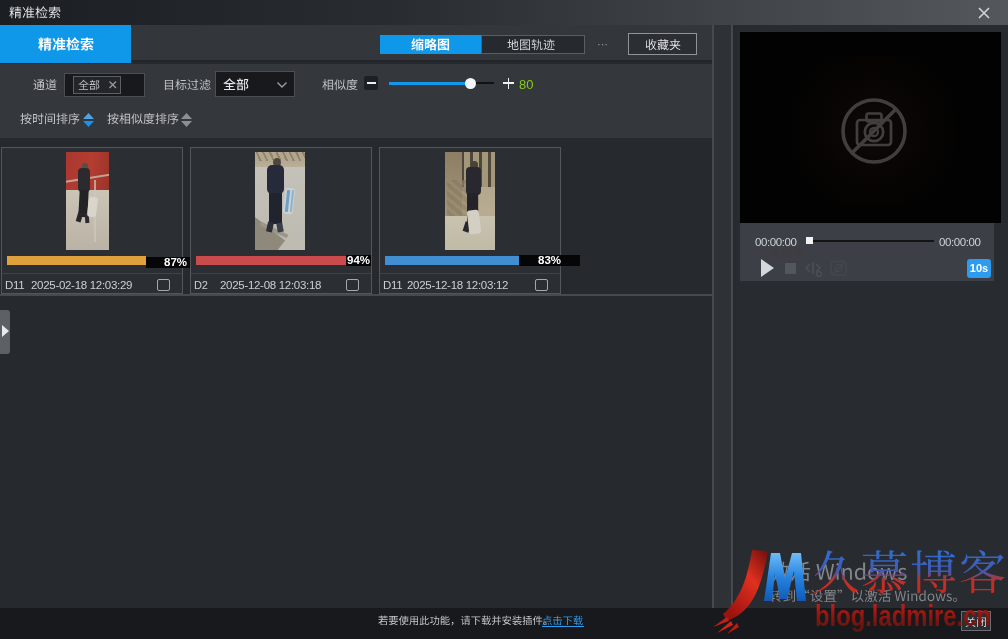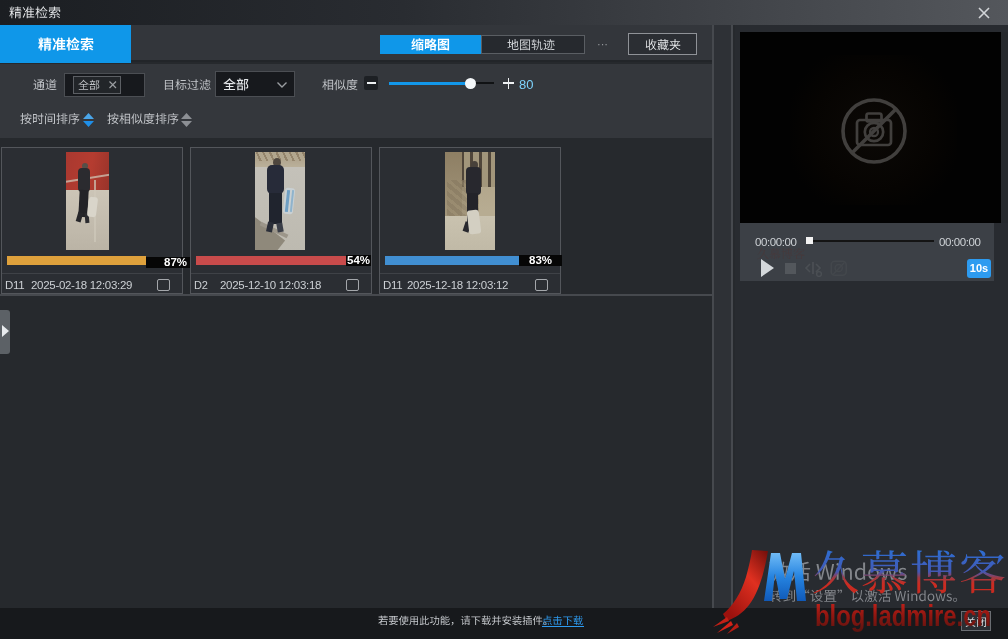--- a/index.html
+++ b/index.html
@@ -57,21 +57,21 @@
 <svg style="position:absolute;left:322px;top:75.8px;overflow:visible" width="38" height="18" viewBox="0 0 38 18">
     <path transform="translate(0,13.2)" d="M6.1 -6.5H10.7V-5.7H6.1ZM6.1 -3.6H10.7V-2.8H6.1ZM6.1 -0.7H10.7V0.1H6.1ZM5.7 -9.4H11.1V0.8H10.2V-8.5H6.6V0.9H5.7ZM0.6 -7.5H5.2V-6.6H0.6ZM2.6 -10.1H3.4V0.9H2.6ZM2.5 -7.0 3.1 -6.8Q3.0 -6.0 2.7 -5.3Q2.5 -4.5 2.2 -3.7Q1.9 -3.0 1.5 -2.4Q1.2 -1.7 0.8 -1.3Q0.7 -1.5 0.6 -1.7Q0.5 -1.9 0.3 -2.1Q0.7 -2.5 1.0 -3.1Q1.3 -3.6 1.6 -4.3Q1.9 -4.9 2.2 -5.6Q2.4 -6.3 2.5 -7.0ZM3.4 -5.7Q3.5 -5.5 3.8 -5.2Q4.0 -4.9 4.3 -4.6Q4.6 -4.3 4.9 -4.0Q5.1 -3.7 5.2 -3.5L4.7 -2.8Q4.5 -3.0 4.3 -3.4Q4.1 -3.7 3.8 -4.0Q3.5 -4.4 3.3 -4.7Q3.1 -5.0 2.9 -5.2Z M21.0 -3.7 21.8 -4.0Q22.1 -3.3 22.5 -2.6Q22.9 -1.8 23.2 -1.1Q23.5 -0.4 23.6 0.2L22.8 0.6Q22.6 0.0 22.3 -0.7Q22.0 -1.4 21.7 -2.2Q21.4 -3.0 21.0 -3.7ZM17.9 -8.7 18.6 -9.0Q18.9 -8.4 19.3 -7.7Q19.6 -7.0 19.8 -6.4Q20.1 -5.7 20.2 -5.2L19.3 -4.9Q19.2 -5.4 19.0 -6.1Q18.8 -6.7 18.5 -7.4Q18.2 -8.1 17.9 -8.7ZM21.5 -9.8 22.4 -9.7Q22.4 -7.8 22.2 -6.2Q22.0 -4.6 21.7 -3.3Q21.3 -2.0 20.7 -0.9Q20.0 0.1 19.0 0.9Q19.0 0.8 18.8 0.7Q18.7 0.6 18.5 0.4Q18.4 0.3 18.3 0.2Q19.3 -0.5 19.9 -1.4Q20.5 -2.4 20.8 -3.7Q21.2 -4.9 21.3 -6.4Q21.5 -8.0 21.5 -9.8ZM14.8 -10.0 15.6 -9.8Q15.3 -8.7 14.8 -7.7Q14.4 -6.7 13.8 -5.8Q13.3 -4.9 12.7 -4.2Q12.6 -4.3 12.6 -4.5Q12.5 -4.7 12.4 -4.8Q12.3 -5.0 12.2 -5.1Q12.7 -5.7 13.2 -6.5Q13.7 -7.3 14.1 -8.2Q14.5 -9.1 14.8 -10.0ZM13.8 -7.1 14.7 -7.9 14.7 -7.9V1.0H13.8ZM16.4 -0.2 16.2 -1.1 16.5 -1.5 19.4 -3.4Q19.4 -3.2 19.5 -3.0Q19.6 -2.7 19.7 -2.6Q18.7 -1.9 18.0 -1.5Q17.4 -1.0 17.1 -0.8Q16.8 -0.5 16.6 -0.4Q16.5 -0.3 16.4 -0.2ZM16.3 -9.3H17.2V-1.2L16.4 -0.2Q16.4 -0.3 16.3 -0.4Q16.2 -0.6 16.1 -0.7Q16.0 -0.9 15.9 -1.0Q16.0 -1.1 16.2 -1.3Q16.3 -1.6 16.3 -2.0Z M26.7 -6.7H35.2V-5.9H26.7ZM26.9 -3.2H33.7V-2.4H26.9ZM28.6 -7.7H29.5V-4.7H32.4V-7.7H33.3V-3.9H28.6ZM33.5 -3.2H33.7L33.8 -3.2L34.4 -2.9Q33.9 -2.0 33.1 -1.3Q32.3 -0.7 31.3 -0.2Q30.2 0.2 29.1 0.5Q27.9 0.7 26.7 0.9Q26.6 0.7 26.5 0.5Q26.4 0.3 26.3 0.1Q27.4 0.0 28.6 -0.2Q29.7 -0.4 30.6 -0.8Q31.6 -1.2 32.3 -1.7Q33.1 -2.3 33.5 -3.1ZM28.8 -2.6Q29.4 -1.8 30.4 -1.2Q31.4 -0.7 32.7 -0.3Q34.0 0.0 35.5 0.2Q35.4 0.3 35.3 0.4Q35.2 0.6 35.2 0.7Q35.1 0.8 35.0 1.0Q33.5 0.8 32.2 0.4Q30.8 -0.0 29.8 -0.7Q28.7 -1.3 28.0 -2.3ZM25.9 -8.9H35.4V-8.0H25.9ZM25.5 -8.9H26.4V-5.6Q26.4 -4.9 26.4 -4.1Q26.3 -3.2 26.2 -2.3Q26.1 -1.4 25.9 -0.6Q25.6 0.2 25.2 1.0Q25.2 0.9 25.0 0.8Q24.9 0.7 24.7 0.7Q24.6 0.6 24.4 0.6Q24.8 -0.1 25.0 -0.9Q25.2 -1.7 25.3 -2.5Q25.5 -3.4 25.5 -4.2Q25.5 -4.9 25.5 -5.6ZM29.7 -9.9 30.6 -10.1Q30.8 -9.8 31.0 -9.3Q31.2 -8.9 31.3 -8.6L30.3 -8.3Q30.3 -8.7 30.1 -9.1Q29.9 -9.6 29.7 -9.9Z" fill="#c3c6ca"></path>
   </svg>
 <div class="abs" style="left:364px;top:76px;width:14px;height:14px;background:#1d2024;border-radius:2px"></div>
 <div class="abs" style="left:366.5px;top:82.2px;width:9px;height:1.8px;background:#eef1f3"></div>
 <div class="abs" style="left:389px;top:82px;width:105px;height:2px;background:#101214"></div>
 <div class="abs" style="left:389px;top:81.5px;width:81px;height:3px;background:#1297ea"></div>
 <div class="abs" style="left:464.5px;top:77.5px;width:11px;height:11px;border-radius:50%;background:#f4f7f9"></div>
 <div class="abs" style="left:503px;top:82.2px;width:11px;height:1.8px;background:#eef1f3"></div>
 <div class="abs" style="left:507.6px;top:77.6px;width:1.8px;height:11px;background:#eef1f3"></div>
-<div class="abs" style="left:519px;top:77px;font-size:13px;color:#7dd3fc">80</div>
+<div class="abs" style="left:519px;top:77px;font-size:13px;color:#84cc16">80</div>
 <svg style="position:absolute;left:20px;top:109.8px;overflow:visible" width="62" height="18" viewBox="0 0 62 18">
     <path transform="translate(0,13.2)" d="M4.3 -5.4H11.5V-4.5H4.3ZM9.3 -4.9 10.3 -4.8Q10.0 -3.1 9.3 -2.0Q8.6 -0.9 7.5 -0.2Q6.4 0.5 4.7 1.0Q4.7 0.9 4.6 0.7Q4.6 0.6 4.5 0.4Q4.4 0.3 4.3 0.2Q5.8 -0.1 6.9 -0.8Q7.9 -1.4 8.5 -2.4Q9.1 -3.4 9.3 -4.9ZM5.0 -2.5 5.6 -3.1Q6.3 -2.7 7.2 -2.3Q8.0 -1.9 8.8 -1.4Q9.6 -1.0 10.3 -0.5Q11.0 -0.1 11.4 0.3L10.8 1.0Q10.3 0.6 9.7 0.2Q9.0 -0.3 8.2 -0.8Q7.4 -1.2 6.6 -1.7Q5.8 -2.1 5.0 -2.5ZM7.1 -10.0 8.0 -10.1Q8.2 -9.7 8.4 -9.2Q8.5 -8.7 8.6 -8.3L7.7 -8.1Q7.6 -8.5 7.4 -9.0Q7.3 -9.5 7.1 -10.0ZM5.0 -2.5Q5.3 -3.0 5.6 -3.5Q5.8 -4.1 6.1 -4.8Q6.4 -5.4 6.6 -6.0Q6.9 -6.7 7.0 -7.3L8.0 -7.1Q7.7 -6.3 7.4 -5.4Q7.0 -4.5 6.6 -3.7Q6.2 -2.8 5.9 -2.2ZM4.6 -8.5H11.3V-6.2H10.5V-7.7H5.4V-6.2H4.6ZM0.4 -3.3Q0.9 -3.5 1.5 -3.7Q2.2 -3.8 2.9 -4.1Q3.7 -4.3 4.4 -4.5L4.5 -3.7Q3.5 -3.4 2.5 -3.0Q1.4 -2.7 0.6 -2.4ZM0.5 -7.7H4.3V-6.8H0.5ZM2.1 -10.1H3.0V-0.1Q3.0 0.3 2.9 0.5Q2.8 0.7 2.6 0.8Q2.3 0.9 2.0 0.9Q1.6 1.0 1.0 1.0Q0.9 0.8 0.9 0.6Q0.8 0.3 0.7 0.1Q1.1 0.2 1.4 0.2Q1.8 0.2 1.9 0.1Q2.0 0.1 2.1 0.1Q2.1 0.0 2.1 -0.1Z M13.4 -9.1H16.7V-1.3H13.4V-2.1H15.9V-8.3H13.4ZM13.5 -5.6H16.2V-4.8H13.5ZM13.0 -9.1H13.8V-0.3H13.0ZM17.3 -7.7H23.5V-6.8H17.3ZM21.2 -10.0H22.1V-0.4Q22.1 0.1 21.9 0.3Q21.8 0.6 21.5 0.7Q21.2 0.8 20.6 0.8Q20.0 0.8 19.1 0.8Q19.0 0.6 18.9 0.4Q18.8 0.1 18.7 -0.1Q19.2 -0.1 19.6 -0.1Q20.1 -0.1 20.4 -0.1Q20.7 -0.1 20.8 -0.1Q21.0 -0.1 21.1 -0.1Q21.2 -0.2 21.2 -0.4ZM17.7 -5.4 18.4 -5.8Q18.8 -5.4 19.1 -4.8Q19.5 -4.3 19.8 -3.8Q20.1 -3.3 20.3 -3.0L19.5 -2.5Q19.3 -2.9 19.0 -3.4Q18.7 -3.9 18.4 -4.4Q18.0 -5.0 17.7 -5.4Z M25.1 -7.4H26.0V1.0H25.1ZM25.3 -9.5 26.0 -9.9Q26.3 -9.7 26.5 -9.4Q26.8 -9.1 27.1 -8.8Q27.3 -8.5 27.5 -8.2L26.7 -7.7Q26.6 -8.0 26.3 -8.3Q26.1 -8.6 25.8 -8.9Q25.6 -9.2 25.3 -9.5ZM28.2 -9.4H34.5V-8.6H28.2ZM34.0 -9.4H35.0V-0.1Q35.0 0.2 34.9 0.4Q34.8 0.6 34.5 0.8Q34.3 0.9 33.9 0.9Q33.5 0.9 33.0 0.9Q32.9 0.7 32.8 0.5Q32.8 0.2 32.7 0.1Q33.1 0.1 33.4 0.1Q33.7 0.1 33.8 0.1Q33.9 0.1 34.0 0.0Q34.0 -0.0 34.0 -0.1ZM28.5 -3.5V-1.9H31.4V-3.5ZM28.5 -5.9V-4.3H31.4V-5.9ZM27.7 -6.6H32.3V-1.2H27.7Z M36.5 -3.7Q37.0 -3.9 37.6 -4.0Q38.3 -4.2 39.0 -4.4Q39.7 -4.6 40.4 -4.8L40.5 -4.0Q39.5 -3.7 38.5 -3.4Q37.5 -3.1 36.7 -2.8ZM36.7 -7.7H40.3V-6.8H36.7ZM38.2 -10.1H39.0V-0.2Q39.0 0.2 39.0 0.4Q38.9 0.6 38.6 0.7Q38.4 0.8 38.1 0.8Q37.7 0.9 37.2 0.9Q37.1 0.7 37.0 0.5Q37.0 0.2 36.9 0.0Q37.3 0.0 37.6 0.0Q37.9 0.0 38.0 0.0Q38.2 0.0 38.2 -0.2ZM40.8 -8.0H43.1V-7.2H40.8ZM45.0 -8.0H47.4V-7.2H45.0ZM40.8 -5.5H43.0V-4.7H40.8ZM45.0 -5.5H47.3V-4.7H45.0ZM45.0 -3.0H47.5V-2.2H45.0ZM44.6 -10.0H45.4V1.0H44.6ZM42.6 -10.0H43.5V0.9H42.6ZM40.6 -3.0H43.1V-2.2H40.6Z M51.5 -7.0H57.5V-6.3H51.5ZM50.8 -4.0H58.7V-3.3H50.8ZM54.5 -3.7H55.4V-0.1Q55.4 0.3 55.3 0.5Q55.2 0.7 54.8 0.8Q54.5 0.9 54.0 1.0Q53.4 1.0 52.6 1.0Q52.6 0.8 52.5 0.5Q52.4 0.3 52.3 0.1Q52.7 0.1 53.1 0.1Q53.5 0.2 53.8 0.1Q54.1 0.1 54.2 0.1Q54.4 0.1 54.4 0.1Q54.5 0.0 54.5 -0.1ZM58.4 -4.0H58.6L58.7 -4.1L59.4 -3.8Q58.9 -3.2 58.4 -2.5Q57.9 -1.8 57.5 -1.4L56.8 -1.7Q57.2 -2.2 57.6 -2.7Q58.1 -3.3 58.4 -3.9ZM57.3 -7.0H57.5L57.7 -7.1L58.3 -6.6Q57.9 -6.2 57.3 -5.8Q56.8 -5.4 56.2 -5.0Q55.6 -4.6 55.1 -4.4Q55.0 -4.5 54.8 -4.6Q54.7 -4.8 54.6 -4.9Q55.1 -5.1 55.6 -5.5Q56.1 -5.8 56.5 -6.2Q57.0 -6.5 57.3 -6.9ZM49.9 -8.7H59.4V-7.9H49.9ZM49.4 -8.7H50.3V-5.4Q50.3 -4.7 50.3 -3.9Q50.2 -3.0 50.1 -2.2Q50.0 -1.3 49.7 -0.5Q49.5 0.3 49.1 1.0Q49.1 0.9 48.9 0.8Q48.8 0.7 48.6 0.6Q48.5 0.5 48.4 0.5Q48.7 -0.2 49.0 -0.9Q49.2 -1.7 49.3 -2.4Q49.4 -3.2 49.4 -4.0Q49.4 -4.7 49.4 -5.4ZM52.5 -5.2 53.0 -5.8Q53.6 -5.5 54.2 -5.2Q54.9 -5.0 55.5 -4.7Q56.1 -4.4 56.5 -4.1L55.9 -3.5Q55.5 -3.8 54.9 -4.1Q54.3 -4.4 53.7 -4.7Q53.0 -5.0 52.5 -5.2ZM53.7 -9.9 54.5 -10.1Q54.7 -9.8 55.0 -9.3Q55.2 -8.9 55.3 -8.6L54.4 -8.3Q54.3 -8.6 54.1 -9.1Q53.8 -9.5 53.7 -9.9Z" fill="#c3c6ca"></path>
   </svg>
 <svg class="abs" style="left:83px;top:113px" width="11" height="15">
     <path d="M5.5 0 L11 6 L0 6 Z" fill="#4aa5e8"></path>
     <path d="M0 8 L11 8 L5.5 14 Z" fill="#1f8fe8"></path>
   </svg>
 <svg style="position:absolute;left:107px;top:109.8px;overflow:visible" width="74" height="18" viewBox="0 0 74 18">
     <path transform="translate(0,13.2)" d="M4.3 -5.4H11.5V-4.5H4.3ZM9.3 -4.9 10.3 -4.8Q10.0 -3.1 9.3 -2.0Q8.6 -0.9 7.5 -0.2Q6.4 0.5 4.7 1.0Q4.7 0.9 4.6 0.7Q4.6 0.6 4.5 0.4Q4.4 0.3 4.3 0.2Q5.8 -0.1 6.9 -0.8Q7.9 -1.4 8.5 -2.4Q9.1 -3.4 9.3 -4.9ZM5.0 -2.5 5.6 -3.1Q6.3 -2.7 7.2 -2.3Q8.0 -1.9 8.8 -1.4Q9.6 -1.0 10.3 -0.5Q11.0 -0.1 11.4 0.3L10.8 1.0Q10.3 0.6 9.7 0.2Q9.0 -0.3 8.2 -0.8Q7.4 -1.2 6.6 -1.7Q5.8 -2.1 5.0 -2.5ZM7.1 -10.0 8.0 -10.1Q8.2 -9.7 8.4 -9.2Q8.5 -8.7 8.6 -8.3L7.7 -8.1Q7.6 -8.5 7.4 -9.0Q7.3 -9.5 7.1 -10.0ZM5.0 -2.5Q5.3 -3.0 5.6 -3.5Q5.8 -4.1 6.1 -4.8Q6.4 -5.4 6.6 -6.0Q6.9 -6.7 7.0 -7.3L8.0 -7.1Q7.7 -6.3 7.4 -5.4Q7.0 -4.5 6.6 -3.7Q6.2 -2.8 5.9 -2.2ZM4.6 -8.5H11.3V-6.2H10.5V-7.7H5.4V-6.2H4.6ZM0.4 -3.3Q0.9 -3.5 1.5 -3.7Q2.2 -3.8 2.9 -4.1Q3.7 -4.3 4.4 -4.5L4.5 -3.7Q3.5 -3.4 2.5 -3.0Q1.4 -2.7 0.6 -2.4ZM0.5 -7.7H4.3V-6.8H0.5ZM2.1 -10.1H3.0V-0.1Q3.0 0.3 2.9 0.5Q2.8 0.7 2.6 0.8Q2.3 0.9 2.0 0.9Q1.6 1.0 1.0 1.0Q0.9 0.8 0.9 0.6Q0.8 0.3 0.7 0.1Q1.1 0.2 1.4 0.2Q1.8 0.2 1.9 0.1Q2.0 0.1 2.1 0.1Q2.1 0.0 2.1 -0.1Z M18.1 -6.5H22.7V-5.7H18.1ZM18.1 -3.6H22.7V-2.8H18.1ZM18.1 -0.7H22.7V0.1H18.1ZM17.7 -9.4H23.1V0.8H22.2V-8.5H18.6V0.9H17.7ZM12.6 -7.5H17.2V-6.6H12.6ZM14.6 -10.1H15.4V0.9H14.6ZM14.5 -7.0 15.1 -6.8Q15.0 -6.0 14.7 -5.3Q14.5 -4.5 14.2 -3.7Q13.9 -3.0 13.5 -2.4Q13.2 -1.7 12.8 -1.3Q12.7 -1.5 12.6 -1.7Q12.5 -1.9 12.3 -2.1Q12.7 -2.5 13.0 -3.1Q13.3 -3.6 13.6 -4.3Q13.9 -4.9 14.2 -5.6Q14.4 -6.3 14.5 -7.0ZM15.4 -5.7Q15.5 -5.5 15.8 -5.2Q16.0 -4.9 16.3 -4.6Q16.6 -4.3 16.9 -4.0Q17.1 -3.7 17.2 -3.5L16.7 -2.8Q16.5 -3.0 16.3 -3.4Q16.1 -3.7 15.8 -4.0Q15.5 -4.4 15.3 -4.7Q15.1 -5.0 14.9 -5.2Z M33.0 -3.7 33.8 -4.0Q34.1 -3.3 34.5 -2.6Q34.9 -1.8 35.2 -1.1Q35.5 -0.4 35.6 0.2L34.8 0.6Q34.6 0.0 34.3 -0.7Q34.0 -1.4 33.7 -2.2Q33.4 -3.0 33.0 -3.7ZM29.9 -8.7 30.6 -9.0Q30.9 -8.4 31.3 -7.7Q31.6 -7.0 31.8 -6.4Q32.1 -5.7 32.2 -5.2L31.3 -4.9Q31.2 -5.4 31.0 -6.1Q30.8 -6.7 30.5 -7.4Q30.2 -8.1 29.9 -8.7ZM33.5 -9.8 34.4 -9.7Q34.4 -7.8 34.2 -6.2Q34.0 -4.6 33.7 -3.3Q33.3 -2.0 32.7 -0.9Q32.0 0.1 31.0 0.9Q31.0 0.8 30.8 0.7Q30.7 0.6 30.5 0.4Q30.4 0.3 30.3 0.2Q31.3 -0.5 31.9 -1.4Q32.5 -2.4 32.8 -3.7Q33.2 -4.9 33.3 -6.4Q33.5 -8.0 33.5 -9.8ZM26.8 -10.0 27.6 -9.8Q27.3 -8.7 26.8 -7.7Q26.4 -6.7 25.8 -5.8Q25.3 -4.9 24.7 -4.2Q24.6 -4.3 24.6 -4.5Q24.5 -4.7 24.4 -4.8Q24.3 -5.0 24.2 -5.1Q24.7 -5.7 25.2 -6.5Q25.7 -7.3 26.1 -8.2Q26.5 -9.1 26.8 -10.0ZM25.8 -7.1 26.7 -7.9 26.7 -7.9V1.0H25.8ZM28.4 -0.2 28.2 -1.1 28.5 -1.5 31.4 -3.4Q31.4 -3.2 31.5 -3.0Q31.6 -2.7 31.7 -2.6Q30.7 -1.9 30.0 -1.5Q29.4 -1.0 29.1 -0.8Q28.8 -0.5 28.6 -0.4Q28.5 -0.3 28.4 -0.2ZM28.3 -9.3H29.2V-1.2L28.4 -0.2Q28.4 -0.3 28.3 -0.4Q28.2 -0.6 28.1 -0.7Q28.0 -0.9 27.9 -1.0Q28.0 -1.1 28.2 -1.3Q28.3 -1.6 28.3 -2.0Z M38.7 -6.7H47.2V-5.9H38.7ZM38.9 -3.2H45.7V-2.4H38.9ZM40.6 -7.7H41.5V-4.7H44.4V-7.7H45.3V-3.9H40.6ZM45.5 -3.2H45.7L45.8 -3.2L46.4 -2.9Q45.9 -2.0 45.1 -1.3Q44.3 -0.7 43.3 -0.2Q42.2 0.2 41.1 0.5Q39.9 0.7 38.7 0.9Q38.6 0.7 38.5 0.5Q38.4 0.3 38.3 0.1Q39.4 0.0 40.6 -0.2Q41.7 -0.4 42.6 -0.8Q43.6 -1.2 44.3 -1.7Q45.1 -2.3 45.5 -3.1ZM40.8 -2.6Q41.4 -1.8 42.4 -1.2Q43.4 -0.7 44.7 -0.3Q46.0 0.0 47.5 0.2Q47.4 0.3 47.3 0.4Q47.2 0.6 47.2 0.7Q47.1 0.8 47.0 1.0Q45.5 0.8 44.2 0.4Q42.8 -0.0 41.8 -0.7Q40.7 -1.3 40.0 -2.3ZM37.9 -8.9H47.4V-8.0H37.9ZM37.5 -8.9H38.4V-5.6Q38.4 -4.9 38.4 -4.1Q38.3 -3.2 38.2 -2.3Q38.1 -1.4 37.9 -0.6Q37.6 0.2 37.2 1.0Q37.2 0.9 37.0 0.8Q36.9 0.7 36.7 0.7Q36.6 0.6 36.4 0.6Q36.8 -0.1 37.0 -0.9Q37.2 -1.7 37.3 -2.5Q37.5 -3.4 37.5 -4.2Q37.5 -4.9 37.5 -5.6ZM41.7 -9.9 42.6 -10.1Q42.8 -9.8 43.0 -9.3Q43.2 -8.9 43.3 -8.6L42.3 -8.3Q42.3 -8.7 42.1 -9.1Q41.9 -9.6 41.7 -9.9Z M48.5 -3.7Q49.0 -3.9 49.6 -4.0Q50.3 -4.2 51.0 -4.4Q51.7 -4.6 52.4 -4.8L52.5 -4.0Q51.5 -3.7 50.5 -3.4Q49.5 -3.1 48.7 -2.8ZM48.7 -7.7H52.3V-6.8H48.7ZM50.2 -10.1H51.0V-0.2Q51.0 0.2 51.0 0.4Q50.9 0.6 50.6 0.7Q50.4 0.8 50.1 0.8Q49.7 0.9 49.2 0.9Q49.1 0.7 49.0 0.5Q49.0 0.2 48.9 0.0Q49.3 0.0 49.6 0.0Q49.9 0.0 50.0 0.0Q50.2 0.0 50.2 -0.2ZM52.8 -8.0H55.1V-7.2H52.8ZM57.0 -8.0H59.4V-7.2H57.0ZM52.8 -5.5H55.0V-4.7H52.8ZM57.0 -5.5H59.3V-4.7H57.0ZM57.0 -3.0H59.5V-2.2H57.0ZM56.6 -10.0H57.4V1.0H56.6ZM54.6 -10.0H55.5V0.9H54.6ZM52.6 -3.0H55.1V-2.2H52.6Z M63.5 -7.0H69.5V-6.3H63.5ZM62.8 -4.0H70.7V-3.3H62.8ZM66.5 -3.7H67.4V-0.1Q67.4 0.3 67.3 0.5Q67.2 0.7 66.8 0.8Q66.5 0.9 66.0 1.0Q65.4 1.0 64.6 1.0Q64.6 0.8 64.5 0.5Q64.4 0.3 64.3 0.1Q64.7 0.1 65.1 0.1Q65.5 0.2 65.8 0.1Q66.1 0.1 66.2 0.1Q66.4 0.1 66.4 0.1Q66.5 0.0 66.5 -0.1ZM70.4 -4.0H70.6L70.7 -4.1L71.4 -3.8Q70.9 -3.2 70.4 -2.5Q69.9 -1.8 69.5 -1.4L68.8 -1.7Q69.2 -2.2 69.6 -2.7Q70.1 -3.3 70.4 -3.9ZM69.3 -7.0H69.5L69.7 -7.1L70.3 -6.6Q69.9 -6.2 69.3 -5.8Q68.8 -5.4 68.2 -5.0Q67.6 -4.6 67.1 -4.4Q67.0 -4.5 66.8 -4.6Q66.7 -4.8 66.6 -4.9Q67.1 -5.1 67.6 -5.5Q68.1 -5.8 68.5 -6.2Q69.0 -6.5 69.3 -6.9ZM61.9 -8.7H71.4V-7.9H61.9ZM61.4 -8.7H62.3V-5.4Q62.3 -4.7 62.3 -3.9Q62.2 -3.0 62.1 -2.2Q62.0 -1.3 61.7 -0.5Q61.5 0.3 61.1 1.0Q61.1 0.9 60.9 0.8Q60.8 0.7 60.6 0.6Q60.5 0.5 60.4 0.5Q60.7 -0.2 61.0 -0.9Q61.2 -1.7 61.3 -2.4Q61.4 -3.2 61.4 -4.0Q61.4 -4.7 61.4 -5.4ZM64.5 -5.2 65.0 -5.8Q65.6 -5.5 66.2 -5.2Q66.9 -5.0 67.5 -4.7Q68.1 -4.4 68.5 -4.1L67.9 -3.5Q67.5 -3.8 66.9 -4.1Q66.3 -4.4 65.7 -4.7Q65.0 -5.0 64.5 -5.2ZM65.7 -9.9 66.5 -10.1Q66.7 -9.8 67.0 -9.3Q67.2 -8.9 67.3 -8.6L66.4 -8.3Q66.3 -8.6 66.1 -9.1Q65.8 -9.5 65.7 -9.9Z" fill="#c3c6ca"></path>
   </svg>
@@ -113,43 +113,43 @@
 <div class="abs" style="left:14px;top:15px;width:17px;height:29px;border-radius:5px;background:#272b39"></div>
 <div class="abs" style="left:16px;top:43px;width:13px;height:31px;background:#20242e"></div>
 <div class="abs" style="left:14px;top:72px;width:6px;height:10px;background:#2a2e38;transform:rotate(12deg)"></div>
 <div class="abs" style="left:24px;top:73px;width:6px;height:9px;background:#3a3e48;transform:rotate(-10deg)"></div>
 <div class="abs" style="left:31px;top:38px;width:10px;height:26px;border-radius:3px;background:#c9d0d3;transform:rotate(6deg)"></div>
       <div class="abs" style="left:33px;top:40px;width:3px;height:22px;background:#6f9fc4;transform:rotate(6deg)"></div>
       <div class="abs" style="left:38px;top:40px;width:2px;height:22px;background:#8fb3cc;transform:rotate(6deg)"></div>
 </div>
   </div>
 <div class="abs" style="left:196px;top:256px;width:150px;height:9px;background:#c94b4b"></div>
-<div class="abs" style="left:346px;top:254.5px;height:11px;background:#060606;color:#fff;font-size:11.5px;font-weight:bold;line-height:11px;padding:0 1px">54%</div>
+<div class="abs" style="left:346px;top:254.5px;height:11px;background:#060606;color:#fff;font-size:11.5px;font-weight:bold;line-height:11px;padding:0 1px">94%</div>
 <div class="abs" style="left:191px;top:273px;width:180px;height:1px;background:#3f4247"></div>
 <div class="abs" style="left:194px;top:279px;font-size:11px;letter-spacing:-0.3px;color:#ccd0d4">D2</div>
-<div class="abs" style="left:220px;top:279px;font-size:11.5px;letter-spacing:-0.3px;color:#ccd0d4">2025-12-10 12:03:18</div>
+<div class="abs" style="left:220px;top:279px;font-size:11.5px;letter-spacing:-0.3px;color:#ccd0d4">2025-12-08 12:03:18</div>
 <div class="abs" style="left:346px;top:279px;width:12.5px;height:12px;border:1.5px solid #a4a7ab;border-radius:2px"></div>
 <div class="abs" style="left:379px;top:147px;width:182px;height:147px;background:#2b2e33;border:1px solid #53565b"></div>
 <div class="abs" style="left:445px;top:152px;width:50px;height:98px;background:#b2a78d;overflow:hidden">
     <div style="position:absolute;left:-2px;top:-2px;width:54px;height:102px;filter:blur(0.6px)">
 <div class="abs" style="left:0;top:0;width:54px;height:102px;background:linear-gradient(#ac9f83,#b7ac92 60%)"></div>
 <div class="abs" style="left:18px;top:0;width:36px;height:37px;background:repeating-linear-gradient(90deg,#50463a 0 3px,#a2967b 3px 9px)"></div>
 <div class="abs" style="left:0;top:0;width:19px;height:66px;background:linear-gradient(#8d7e63,#a2957a)"></div>
 <div class="abs" style="left:4px;top:30px;width:32px;height:38px;background:repeating-linear-gradient(40deg,#97896d 0 3px,#877960 3px 7px);opacity:.65"></div>
 <div class="abs" style="left:0;top:66px;width:54px;height:36px;background:linear-gradient(#c9c2af,#c0b9a6)"></div>
 <div class="abs" style="left:28px;top:11px;width:7px;height:8px;border-radius:50%;background:#48413a"></div>
 <div class="abs" style="left:23px;top:17px;width:15px;height:28px;border-radius:4px;background:#28282e"></div>
 <div class="abs" style="left:24px;top:43px;width:11px;height:31px;background:#232329"></div>
 <div class="abs" style="left:21px;top:72px;width:6px;height:10px;background:#28282e;transform:rotate(18deg)"></div>
 <div class="abs" style="left:30px;top:73px;width:5px;height:9px;background:#2e2e34"></div>
 <div class="abs" style="left:25px;top:60px;width:12px;height:24px;border-radius:3px;background:#d3cfc2;transform:rotate(-7deg)"></div>
 </div>
   </div>
 <div class="abs" style="left:385px;top:256px;width:134px;height:9px;background:#418fd2"></div>
-<div class="abs" style="left:519px;top:254.5px;height:11px;background:#060606;color:#fff;font-size:11.5px;font-weight:bold;line-height:11px;padding:0 10px">83%</div>
+<div class="abs" style="left:519px;top:254.5px;height:11px;background:#060606;color:#fff;font-size:11.5px;font-weight:bold;line-height:11px;padding:0 19px">83%</div>
 <div class="abs" style="left:380px;top:273px;width:180px;height:1px;background:#3f4247"></div>
 <div class="abs" style="left:383px;top:279px;font-size:11.5px;letter-spacing:-0.3px;color:#ccd0d4">D11</div>
 <div class="abs" style="left:407px;top:279px;font-size:11.5px;letter-spacing:-0.3px;color:#ccd0d4">2025-12-18 12:03:12</div>
 <div class="abs" style="left:535px;top:279px;width:12.5px;height:12px;border:1.5px solid #a4a7ab;border-radius:2px"></div>
 <div class="abs" style="left:0;top:310px;width:10px;height:44px;background:#5c6166;border-radius:0 3px 3px 0"></div>
 <svg class="abs" style="left:1px;top:325px" width="8" height="12">
     <path d="M1 0 L8 6 L1 12 Z" fill="#e8ebee"></path>
   </svg>
 <div class="abs" style="left:740px;top:32px;width:261px;height:191px;background:#020202"></div>
 <div class="abs" style="left:790px;top:55px;width:167px;height:150px;background:radial-gradient(circle at 50% 50%,#0c0906 0%,#060402 55%,transparent 80%)"></div>

